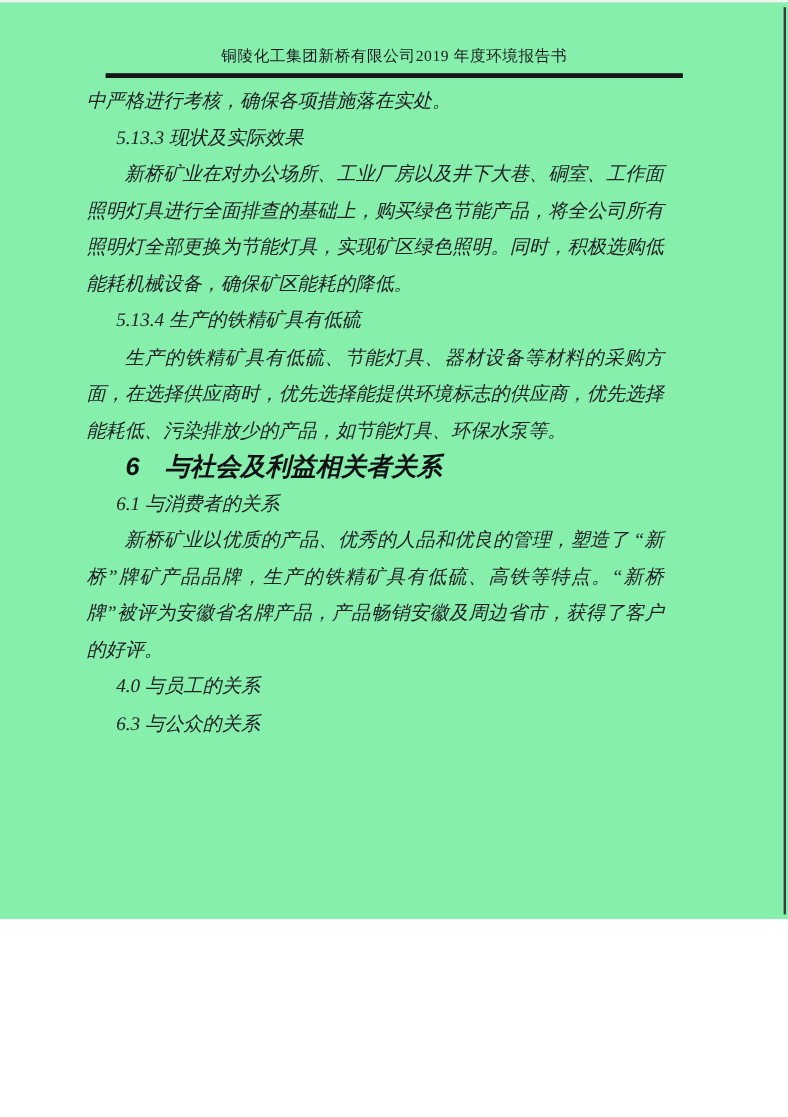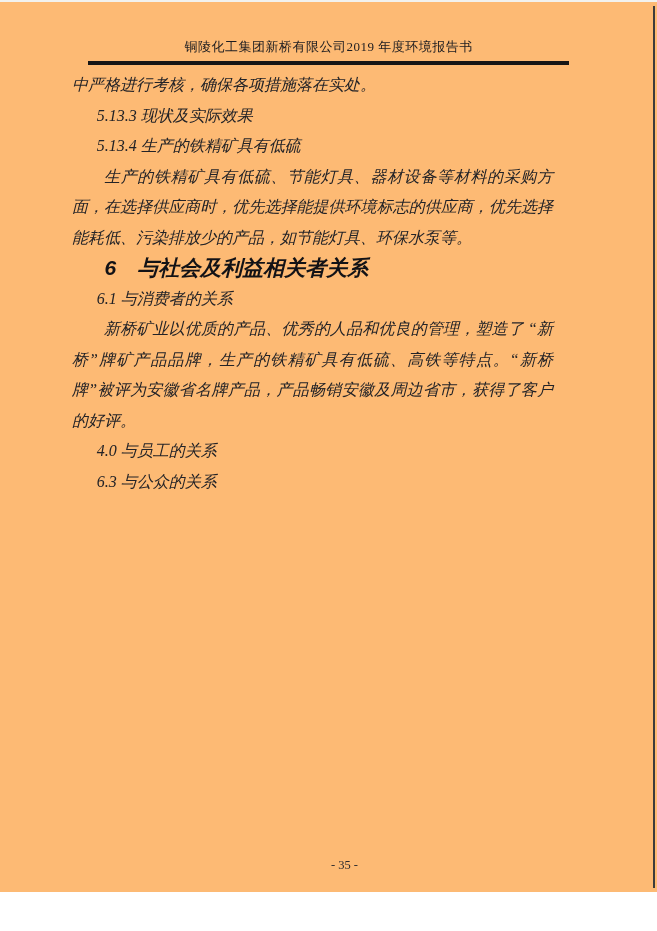--- a/index.html
+++ b/index.html
@@ -3,22 +3,22 @@
 <meta charset="utf-8">
 <style>
   html, body {
     margin: 0;
     padding: 0;
     background: #ffffff;
   }
   .page {
     position: relative;
     width: 657px;
-    height: 892px;
-    background: #fdba74;
+    height: 766px;
+    background: #86efac;
     overflow: hidden;
     font-family: "Liberation Serif", "DejaVu Serif", serif;
     color: #232327;
   }
   .scan-edge-top {
     position: absolute;
     top: 0; left: 0; right: 0;
     height: 2px;
     background: #f2f2ef;
   }
@@ -95,20 +95,21 @@
   <div class="scan-edge-top"></div>
   <div class="scan-edge-right"></div>
 
   <div class="running-header">铜陵化工集团新桥有限公司2019 年度环境报告书</div>
 
   <div class="header-rule"></div>
 
   <div class="document-body">
       <div class="block paragraph-continuation">中严格进行考核，确保各项措施落在实处。</div>
       <div class="block section-heading">5.13.3 现状及实际效果</div>
+      <div class="block paragraph">新桥矿业在对办公场所、工业厂房以及井下大巷、硐室、工作面照明灯具进行全面排查的基础上，购买绿色节能产品，将全公司所有照明灯全部更换为节能灯具，实现矿区绿色照明。同时，积极选购低能耗机械设备，确保矿区能耗的降低。</div>
       <div class="block section-heading">5.13.4 生产的铁精矿具有低硫</div>
       <div class="block paragraph">生产的铁精矿具有低硫、节能灯具、器材设备等材料的采购方面，在选择供应商时，优先选择能提供环境标志的供应商，优先选择能耗低、污染排放少的产品，如节能灯具、环保水泵等。</div>
       <div class="block chapter-heading">6　与社会及利益相关者关系</div>
       <div class="block section-heading">6.1 与消费者的关系</div>
       <div class="block paragraph">新桥矿业以优质的产品、优秀的人品和优良的管理，塑造了 “新桥”牌矿产品品牌，生产的铁精矿具有低硫、高铁等特点。“新桥牌”被评为安徽省名牌产品，产品畅销安徽及周边省市，获得了客户的好评。</div>
       <div class="block section-heading">4.0 与员工的关系</div>
       <div class="block section-heading">6.3 与公众的关系</div>
     </div>
 
   <div class="page-footer">- 35 -</div>

